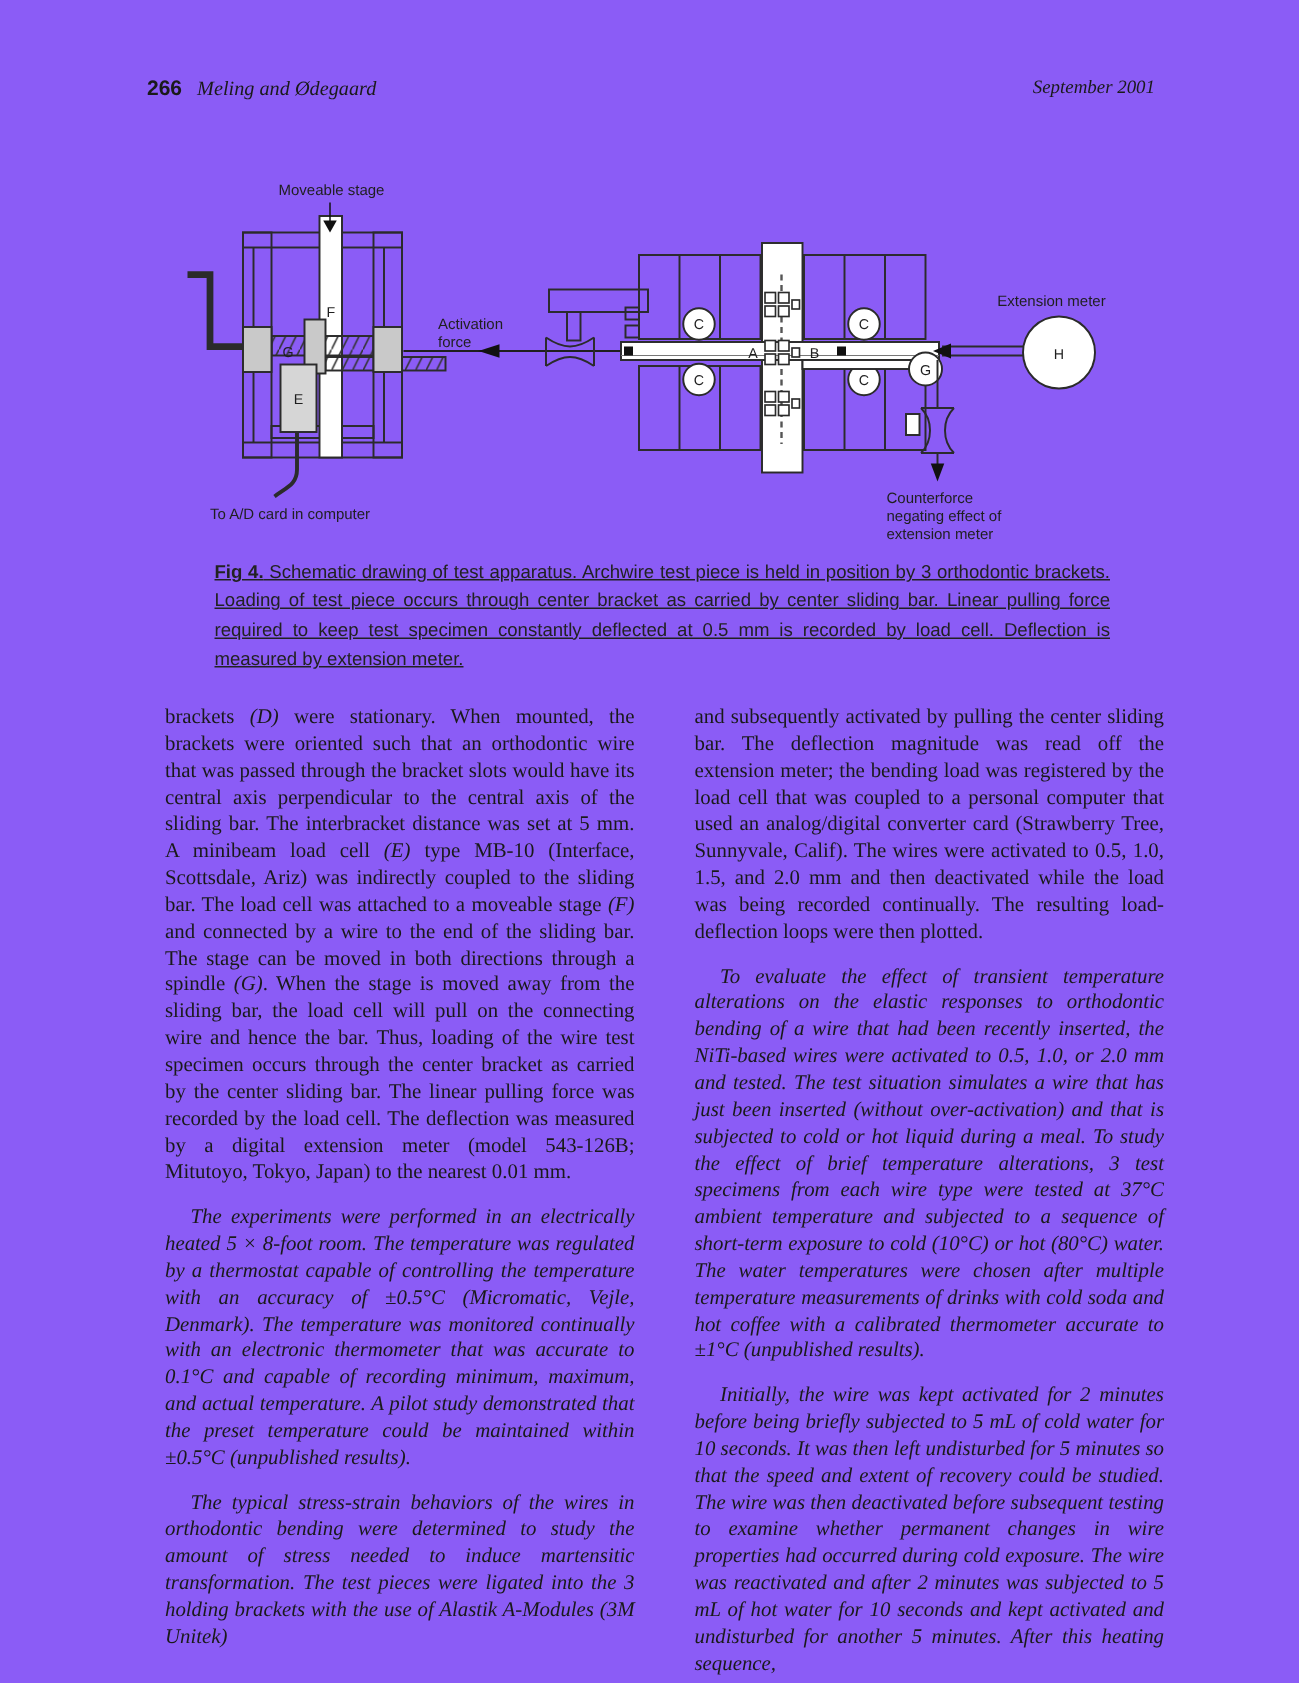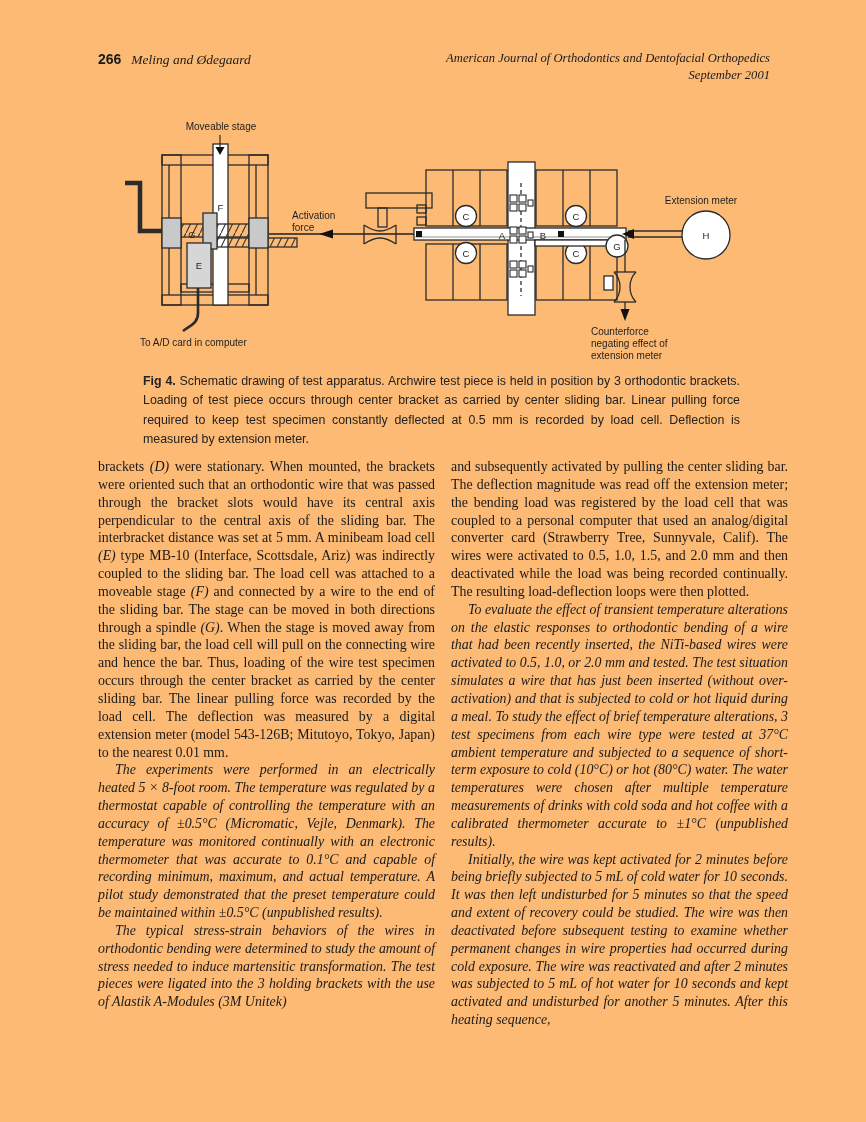--- a/index.html
+++ b/index.html
@@ -1,56 +1,55 @@
 <!DOCTYPE html>
 <html><head>
 <meta charset="utf-8">
 <style>
   html,body{margin:0;padding:0;}
   body{width:866px;height:1122px;background:#ffffff;}
   .page{
-    position:relative;width:866px;height:1122px;background:#fdba74;overflow:hidden;
+    position:relative;width:866px;height:1122px;background:#8b5cf6;overflow:hidden;
     font-family:"Liberation Serif", serif;color:#1a1a1a;
   }
   
   .hdr{position:absolute;left:98px;top:50px;width:672px;display:flex;justify-content:space-between;align-items:flex-start;}
   .hdr-left{white-space:nowrap;}
   .pnum{font-family:"Liberation Sans", sans-serif;font-weight:bold;font-size:14px;}
   .authors{font-style:italic;font-size:13.5px;margin-left:6px;}
   .hdr-right{text-align:right;font-style:italic;font-size:12.6px;line-height:16.5px;}
   
   .fig{position:absolute;left:88px;top:107px;}
   .fig svg{display:block;}
   .fig text{font-family:"Liberation Sans", sans-serif;font-size:10px;fill:#1f1f1f;font-style:normal;}
   .fig text.pl{font-size:9.5px;}
   
   .caption{
     position:absolute;left:143px;top:372px;width:597px;
     font-family:"Liberation Sans", sans-serif;font-size:12.4px;line-height:19.4px;
-    text-align:justify;color:#222;
+    text-align:justify;color:#222;text-decoration:underline;
   }
   
   .cols{position:absolute;left:98px;top:458px;width:690px;display:flex;gap:16px;
     font-size:13.9px;line-height:17.85px;text-align:justify;}
   .col{width:337px;}
-  .col p{margin:0;padding:0;}
+  .col p{margin:12px;padding:0;}
   .col p.ind{text-indent:17px;font-style:italic;}
 </style>
 </head>
 <body>
 
 <div class="page">
 
   <div class="hdr">
     <div class="hdr-left">
       <span class="pnum">266</span>
       <span class="authors">Meling and Ødegaard</span>
     </div>
     <div class="hdr-right">
-      <div>American Journal of Orthodontics and Dentofacial Orthopedics</div>
       <div>September 2001</div>
     </div>
   </div>
 
   <div class="fig">
     <svg width="692" height="262" viewBox="0 0 692 262">
       <defs>
         <pattern id="hatch" patternUnits="userSpaceOnUse" width="7" height="14">
           <line x1="0" y1="14" x2="7" y2="0" stroke="#333" stroke-width="1.1"></line>
         </pattern>

